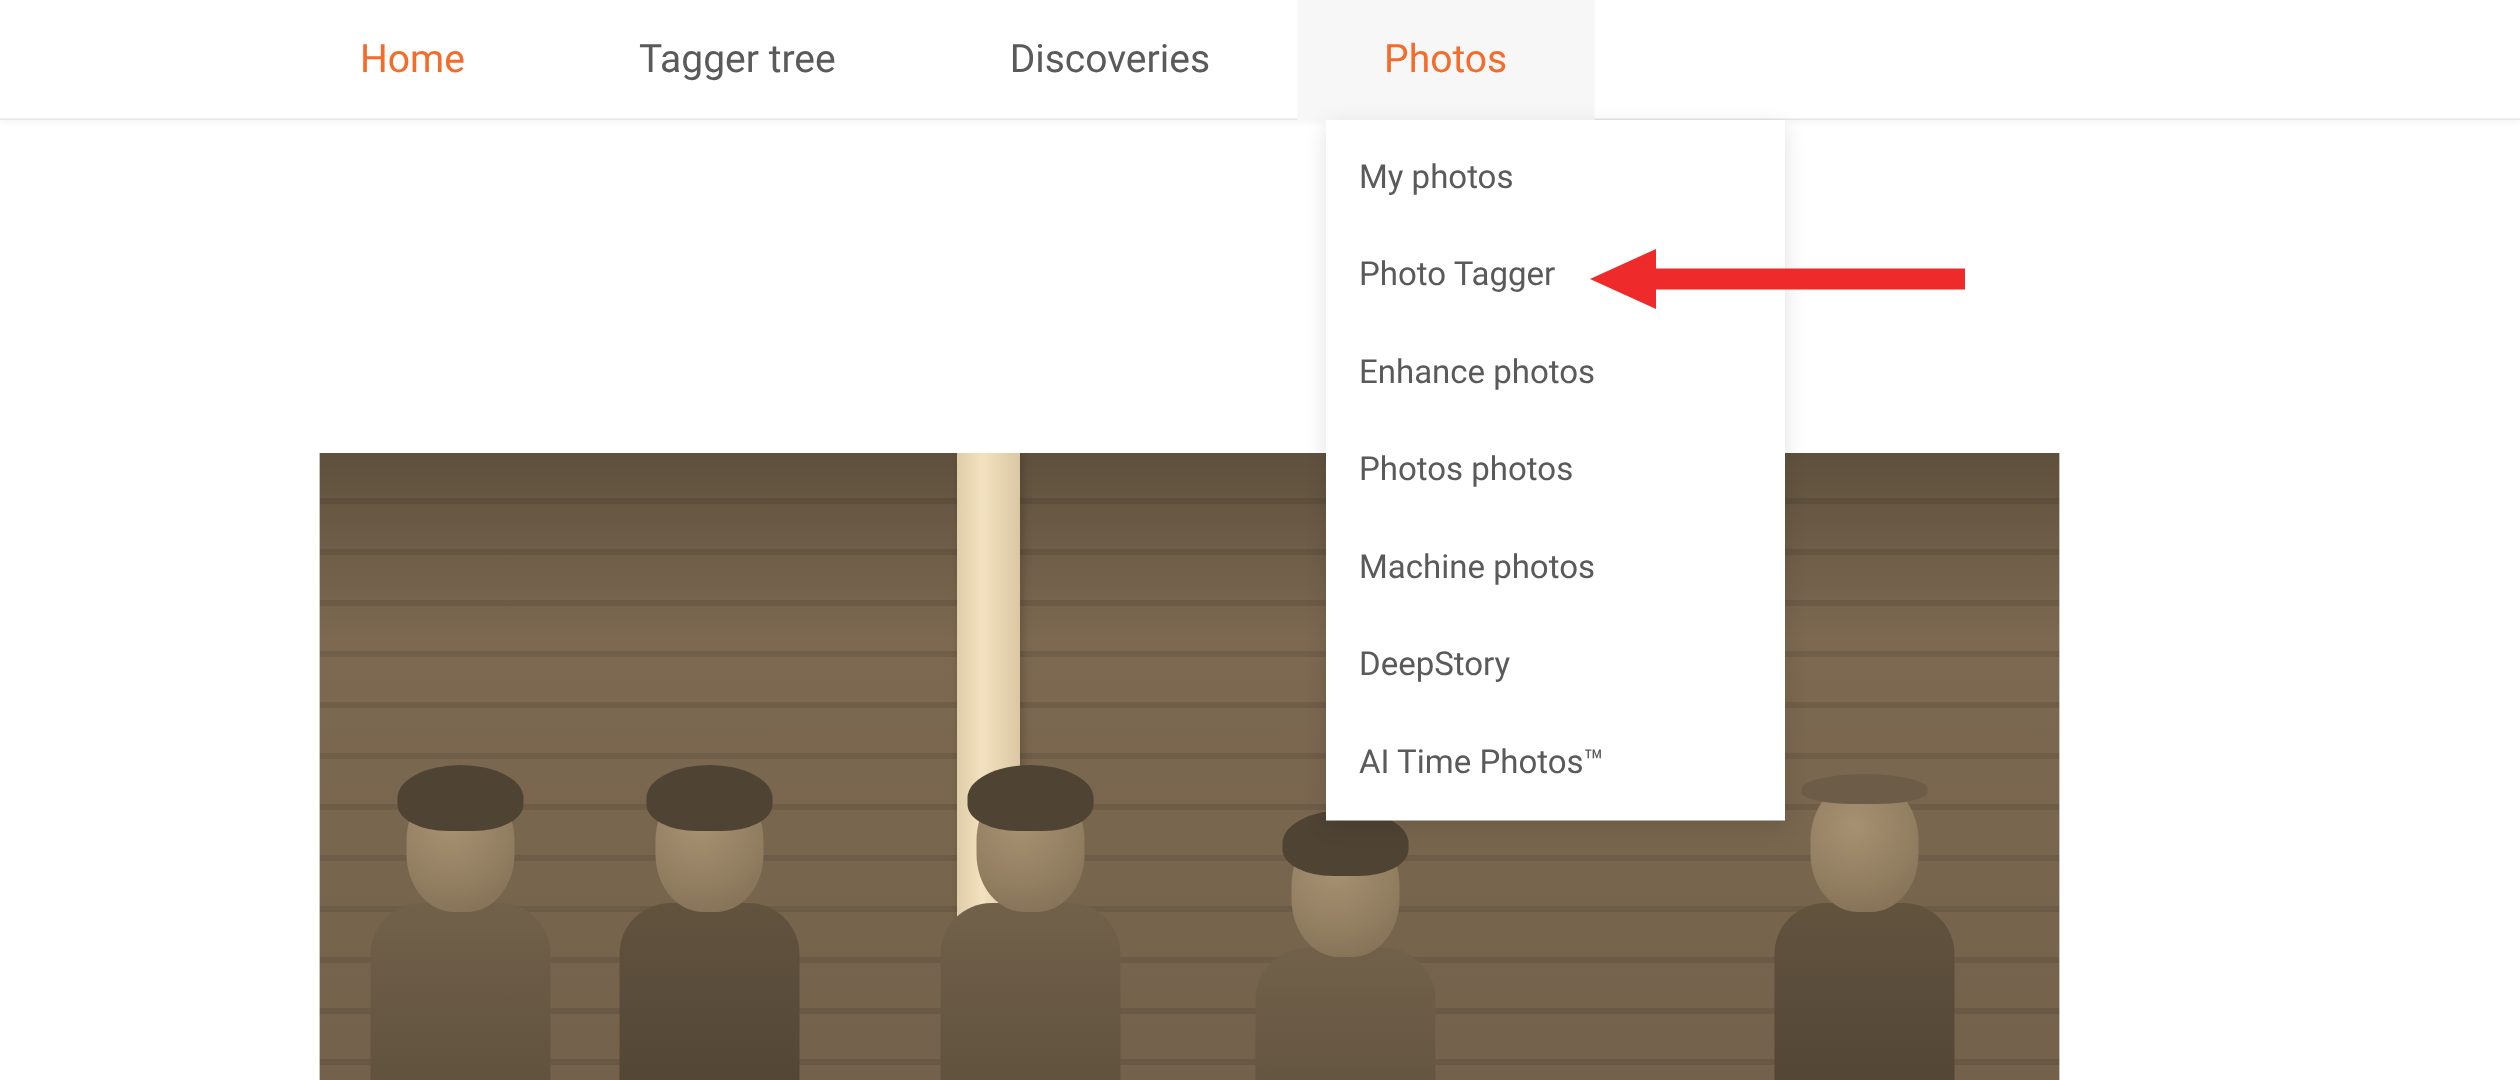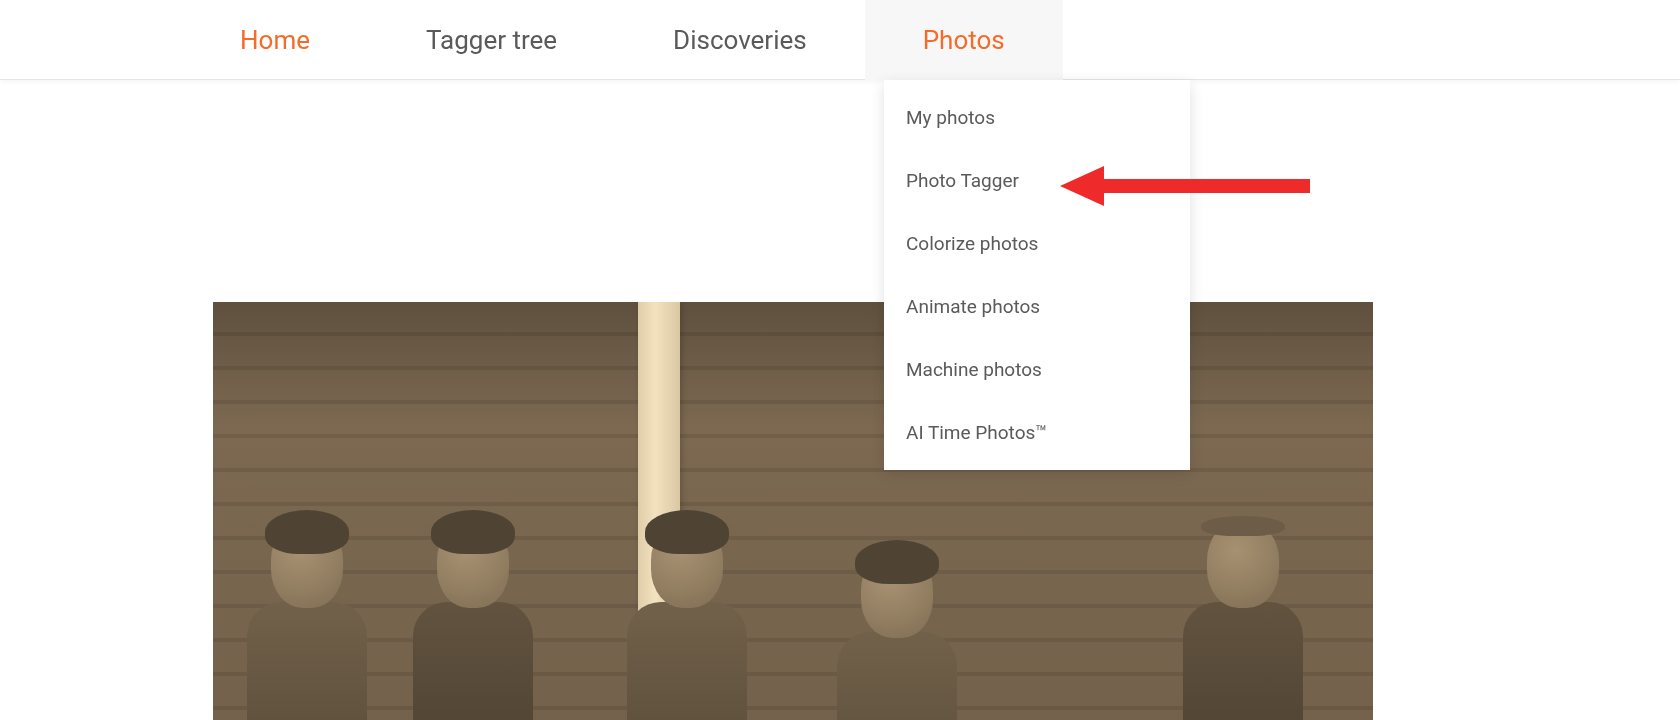--- a/index.html
+++ b/index.html
@@ -49,21 +49,21 @@
       position: absolute;
       top: 80px;
       left: 884px;
       width: 306px;
       background: #fff;
       box-shadow: 0 4px 14px rgba(0,0,0,0.12);
       z-index: 30;
       padding: 6px 0;
     }
     .dropdown-item {
-      font-size: 19px;
+      font-size: 22px;
       color: #5a5a5a;
       padding: 20px 22px;
       cursor: pointer;
     }
     .sepia-container {
       position: absolute;
       top: 302px;
       left: 213px;
       width: 1160px;
       height: 418px;
@@ -157,27 +157,30 @@
 </div>
 
 <div class="dropdown">
   <div class="dropdown-item">
     <span>My photos</span>
   </div>
   <div class="dropdown-item">
     <span>Photo Tagger</span>
   </div>
   <div class="dropdown-item">
-    <span>Colorize photos</span>
-  </div>
-  <div class="dropdown-item">
-    <span>Animate photos</span>
+    <span>Enhance photos</span>
+  </div>
+  <div class="dropdown-item">
+    <span>Photos photos</span>
   </div>
   <div class="dropdown-item">
     <span>Machine photos</span>
+  </div>
+  <div class="dropdown-item">
+    <span>DeepStory</span>
   </div>
   <div class="dropdown-item">
     <span>AI Time Photos™</span>
   </div>
 </div>
 
 <div class="arrow">
   <svg width="250" height="44" viewBox="0 0 250 44">
     <line x1="250" y1="22" x2="38" y2="22" stroke="#ee2a2a" stroke-width="14" stroke-linecap="round"></line>
     <polygon points="0,22 44,2 44,42" fill="#ee2a2a"></polygon>

